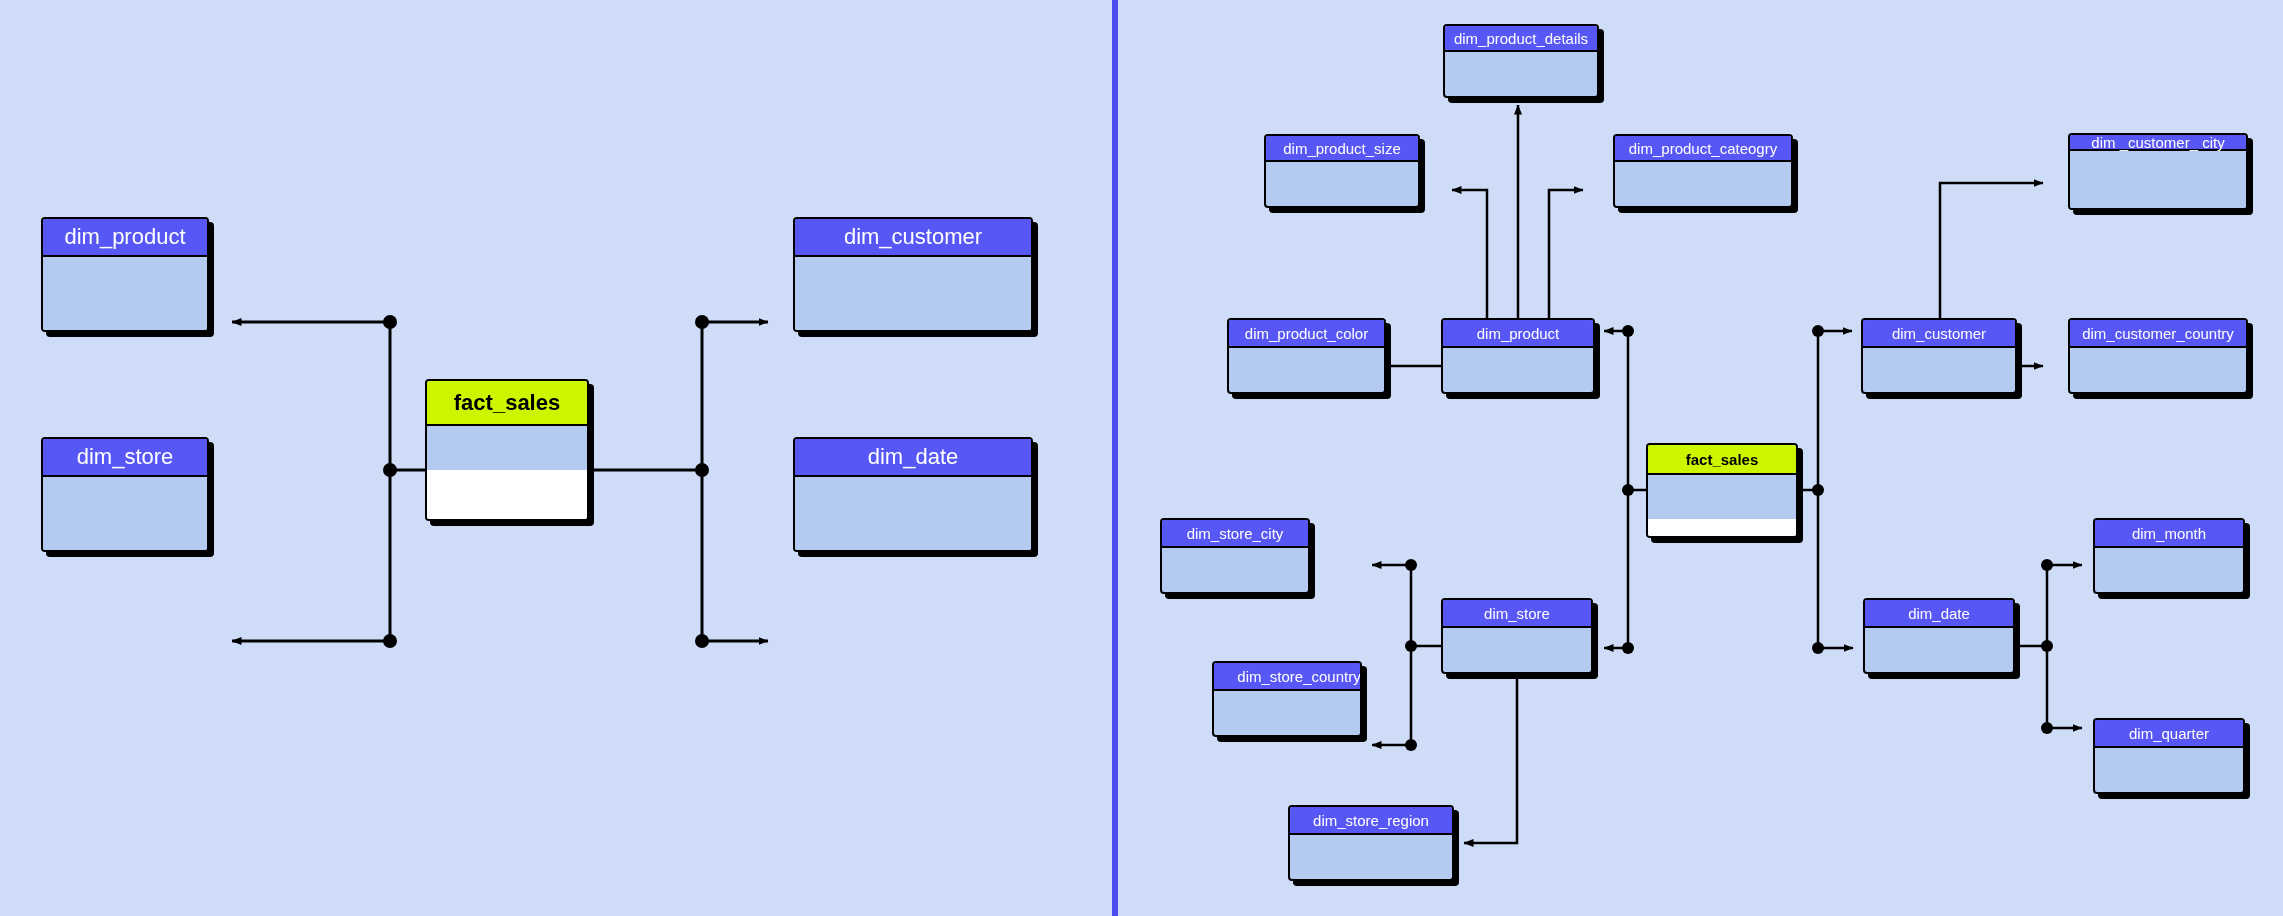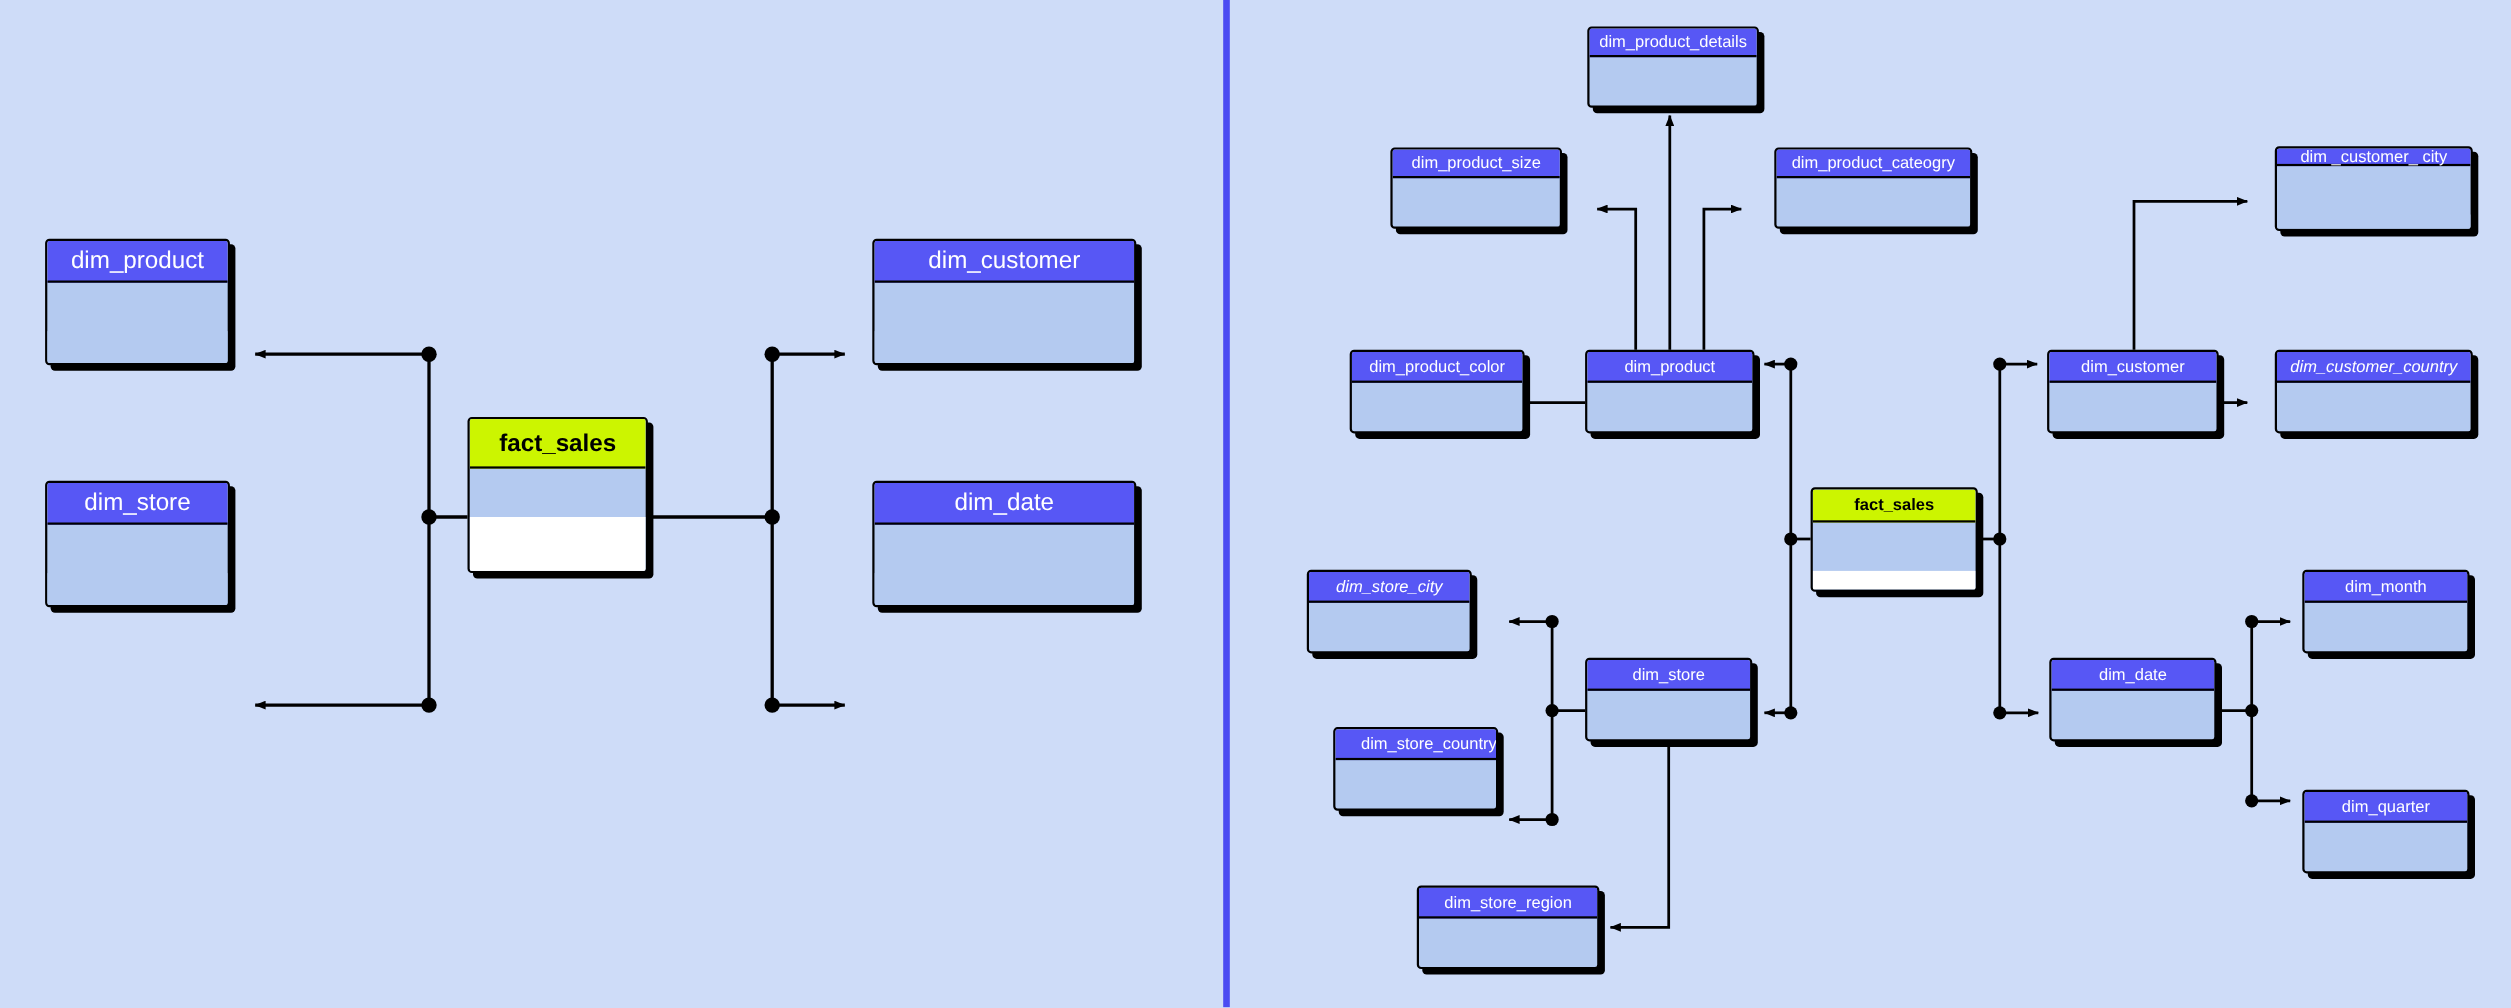--- a/index.html
+++ b/index.html
@@ -192,29 +192,29 @@
         <div class="entity-body"></div>
       </div>
       <div class="entity-box" style="left: 1441px; top: 318px; width: 154px; height: 76px;">
         <div class="entity-header" style="height: 28px; font-size: 15px;">dim_product</div>
         <div class="entity-body"></div>
       </div>
       <div class="entity-box" style="left: 1861px; top: 318px; width: 156px; height: 76px;">
         <div class="entity-header" style="height: 28px; font-size: 15px;">dim_customer</div>
         <div class="entity-body"></div>
       </div>
-      <div class="entity-box" style="left: 2068px; top: 318px; width: 180px; height: 76px; font-style: italic;">
+      <div class="entity-box" style="left: 2068px; top: 318px; width: 180px; height: 76px;">
         <div class="entity-header" style="height: 28px; font-size: 15px;">dim_customer_country</div>
         <div class="entity-body"></div>
       </div>
       <div class="entity-box fact" style="left: 1646px; top: 443px; width: 152px; height: 95px;">
         <div class="entity-header" style="height: 30px; font-size: 15px;">fact_sales</div>
         <div class="entity-body"></div>
       </div>
-      <div class="entity-box" style="left: 1188px; top: 518px; width: 150px; height: 76px; font-style: italic;">
+      <div class="entity-box" style="left: 1160px; top: 518px; width: 150px; height: 76px;">
         <div class="entity-header" style="height: 28px; font-size: 15px;">dim_store_city</div>
         <div class="entity-body"></div>
       </div>
       <div class="entity-box" style="left: 2093px; top: 518px; width: 152px; height: 76px;">
         <div class="entity-header" style="height: 28px; font-size: 15px;">dim_month</div>
         <div class="entity-body"></div>
       </div>
       <div class="entity-box" style="left: 1441px; top: 598px; width: 152px; height: 76px;">
         <div class="entity-header" style="height: 28px; font-size: 15px;">dim_store</div>
         <div class="entity-body"></div>

